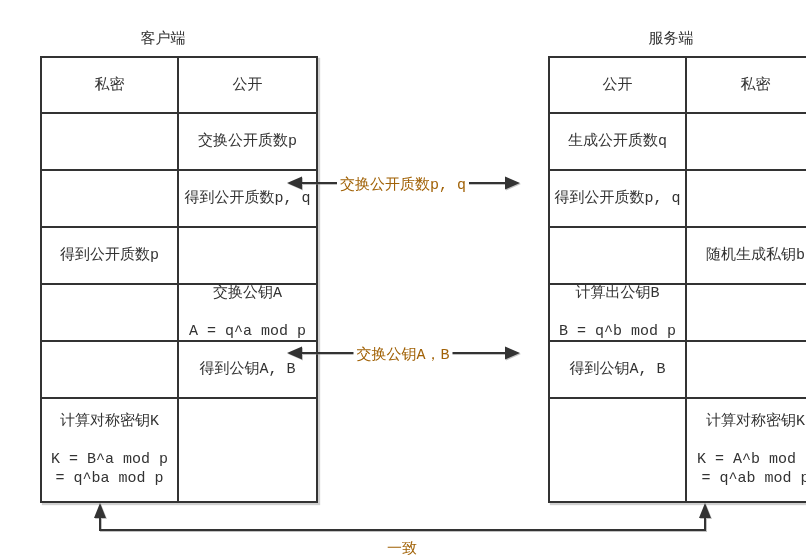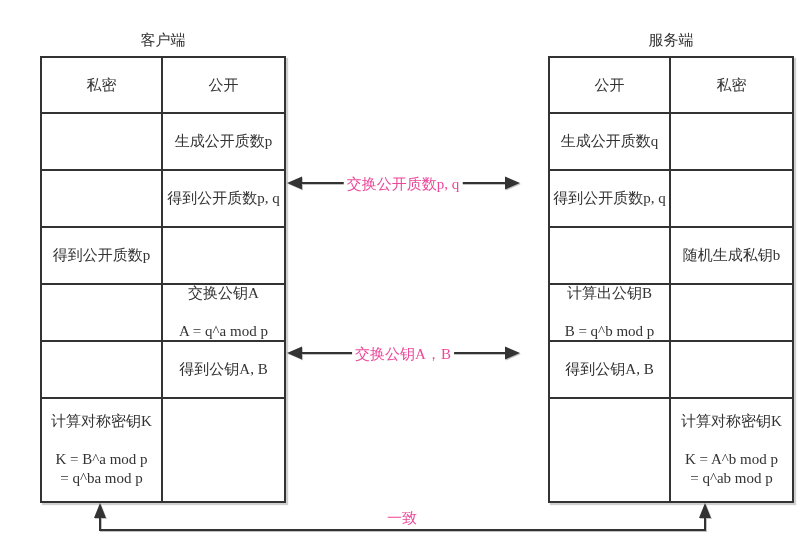--- a/index.html
+++ b/index.html
@@ -1,29 +1,29 @@
 <!DOCTYPE html>
 <html><head>
 <meta charset="utf-8">
 <style>
   html,body{margin:0;padding:0;background:#fff;}
   .canvas{
     position:relative;
     width:806px;height:560px;
     background:#ffffff;
-    font-family:Liberation Serif, serif;
+    font-family:Liberation Mono, monospace;
     color:#333333;
     overflow:hidden;
   }
   .table-title{
     position:absolute;top:30px;height:20px;line-height:20px;
     text-align:center;font-size:15px;color:#333;
   }
   .dh-table{
-    position:absolute;top:56px;width:246px;height:447px;
+    position:absolute;top:56px;width:278px;height:447px;
     box-sizing:border-box;border:2px solid #333;
     display:grid;grid-template-columns:1fr 1fr;
     grid-template-rows:56px 57px 57px 57px 57px 57px auto;
     background:#fff;
     box-shadow:2px 2px 1px rgba(120,120,120,0.35);
   }
   .client-pos{left:40px;}
   .server-pos{left:548px;}
   .cell{
     box-sizing:border-box;
@@ -34,41 +34,41 @@
     padding:1px 2px;
   }
   .col-left{border-right:2px solid #333;}
   .row-last{border-bottom:none;}
   .connector-svg{
     position:absolute;left:0;top:0;pointer-events:none;
     filter:drop-shadow(1px 1px 0.5px rgba(120,120,120,0.45));
   }
   .line-label{
     position:absolute;transform:translate(-50%,-50%);
-    background:#ffffff;padding:0 3px;font-size:15px;color:#ec4899;
+    background:#ffffff;padding:0 3px;font-size:15px;color:#a16207;
     white-space:nowrap;
   }
   .lbl1{left:403px;top:184px;}
   .lbl2{left:403px;top:354px;}
-  .lbl3{left:402px;top:518px;}
+  .lbl3{left:402px;top:548px;}
 </style>
 </head>
 <body>
 
 <div class="canvas">
 
   <div class="table-title client-pos" style="width:246px;">客户端</div>
   <div class="table-title server-pos" style="width:246px;">服务端</div>
 
   <div class="dh-table client-pos">
     <div class="cell col-left">私密</div>
     <div class="cell">公开</div>
 
     <div class="cell col-left"></div>
-    <div class="cell">生成公开质数p</div>
+    <div class="cell">交换公开质数p</div>
 
     <div class="cell col-left"></div>
     <div class="cell">得到公开质数p, q</div>
 
     <div class="cell col-left">得到公开质数p</div>
     <div class="cell"></div>
 
     <div class="cell col-left"></div>
     <div class="cell">交换公钥A
 

